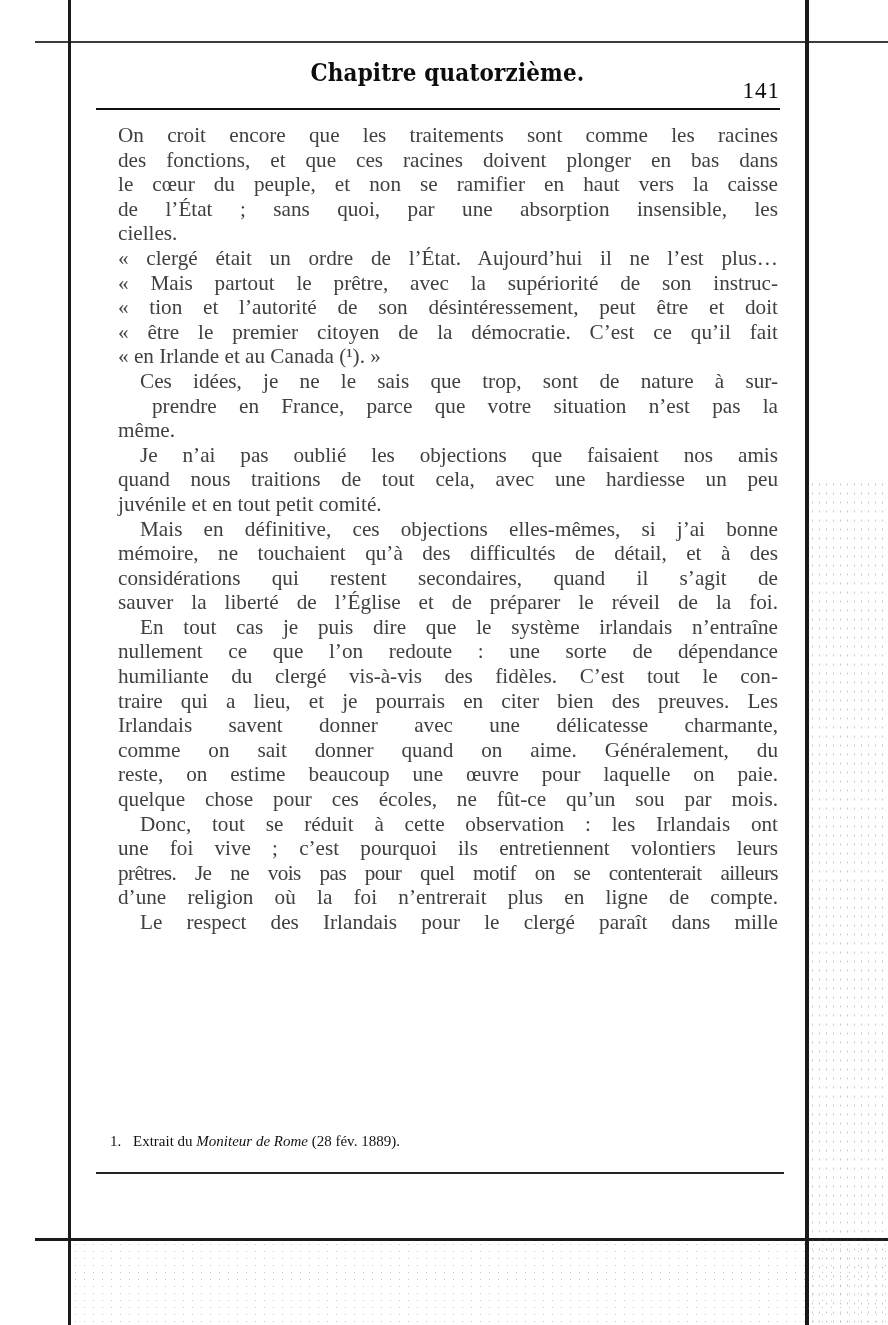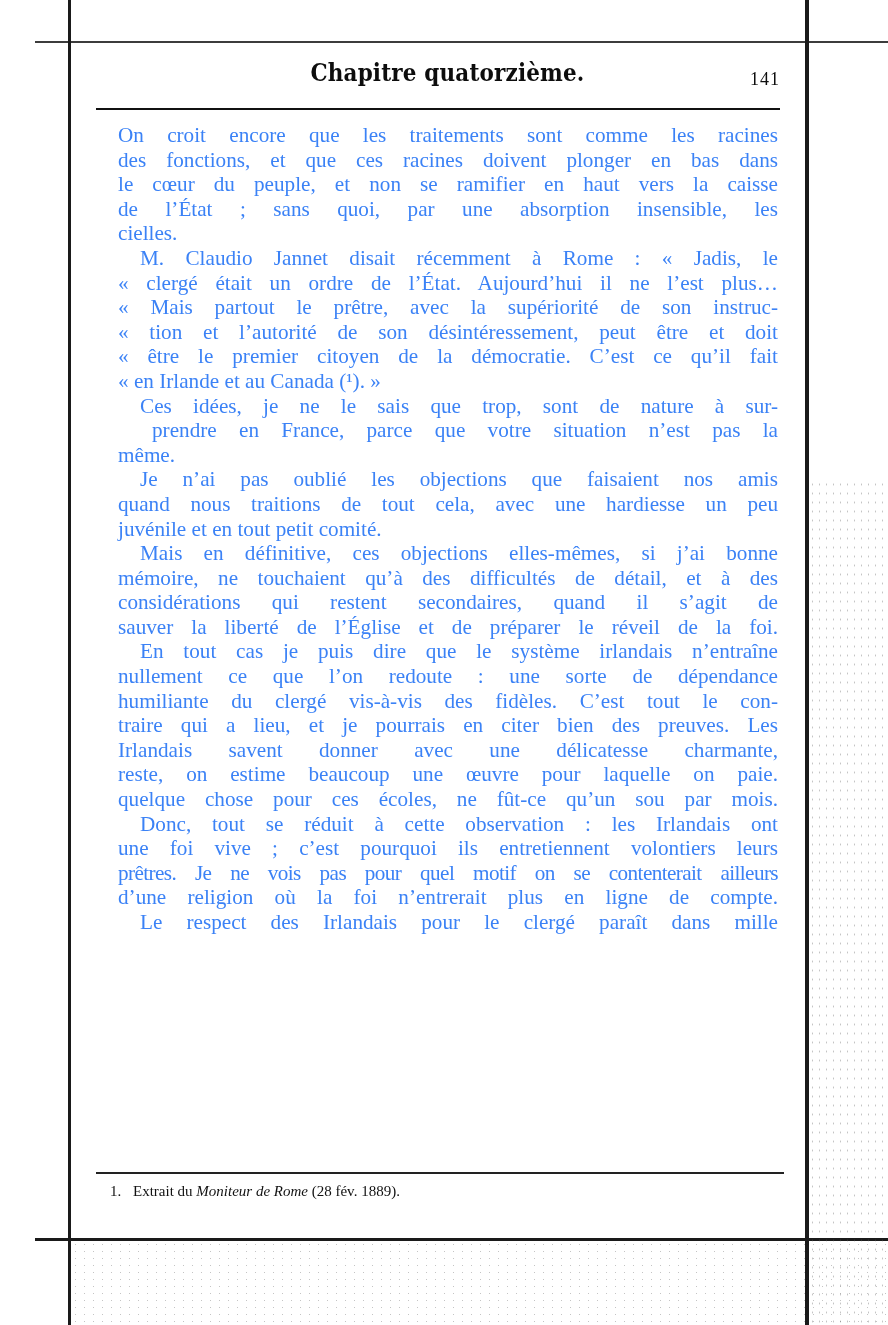--- a/index.html
+++ b/index.html
@@ -56,62 +56,62 @@
       font-family: "DejaVu Serif", serif;
       font-weight: bold;
       font-size: 25px;
       letter-spacing: 0.2px;
       transform: scaleX(0.86);
       color: #0d0d0d;
     }
     .page-number {
       position: absolute;
       right: 0px;
-      top: 11px;
+      top: 20px;
       font-family: "Liberation Serif", serif;
-      font-size: 18px;
+      font-size: 23px;
       letter-spacing: 1px;
       color: #0d0d0d;
     }
     .header-rule {
       position: absolute;
       left: 96px; top: 108px;
       width: 684px; height: 2px;
       background: #111;
     }
 
     
     .body-text {
       position: absolute;
       left: 118px;
       top: 123px;
       width: 660px;
       font-family: "Liberation Serif", serif;
       font-size: 21.2px;
       line-height: 24.6px;
-      color: #3b82f6;
+      color: #404040;
     }
     .line {
       display: block;
       white-space: nowrap;
       text-align: justify;
       text-align-last: justify;
     }
     .line.last { text-align-last: left; }
 
     
     .footnote-rule {
       position: absolute;
       left: 96px; top: 1172px;
       width: 688px; height: 2px;
       background: #222;
     }
     .footnote {
       position: absolute;
-      left: 110px; top: 1183px;
+      left: 110px; top: 1133px;
       font-family: "Liberation Serif", serif;
       font-size: 15px;
       color: #111;
     }
     .footnote .fn-num { margin-right: 8px; }
     .footnote em { font-style: italic; }
   </style>
 </head>
 <body>
 
@@ -127,41 +127,41 @@
   <div class="page-number">141</div>
 </div>
 <div class="header-rule"></div>
 
 <div class="body-text">
   <span class="line" style="display: block; white-space: normal; word-spacing: 0px;">On croit encore que les traitements sont comme les racines</span>
   <span class="line" style="display: block; white-space: normal; word-spacing: 0px;">des fonctions, et que ces racines doivent plonger en bas dans</span>
   <span class="line" style="display: block; white-space: normal; word-spacing: 0px;">le cœur du peuple, et non se ramifier en haut vers la caisse</span>
   <span class="line" style="display: block; white-space: normal; word-spacing: 0px;">de l’État ; sans quoi, par une absorption insensible, les</span>
   <span class="line last">cielles.</span>
-  <span class="line" style="padding-left: 22px; display: block; white-space: normal; word-spacing: 0px;">M. Claudio Jannet disait récemment à Rome : « Jadis, le</span>
   <span class="line" style="display: block; white-space: normal; word-spacing: 0px;">« clergé était un ordre de l’État. Aujourd’hui il ne l’est plus…</span>
   <span class="line" style="display: block; white-space: normal; word-spacing: 0px;">« Mais partout le prêtre, avec la supériorité de son instruc-</span>
   <span class="line" style="display: block; white-space: normal; word-spacing: 0px;">« tion et l’autorité de son désintéressement, peut être et doit</span>
   <span class="line" style="display: block; white-space: normal; word-spacing: 0px;">« être le premier citoyen de la démocratie. C’est ce qu’il fait</span>
   <span class="line last">« en Irlande et au Canada (¹). »</span>
   <span class="line" style="padding-left: 22px; display: block; white-space: normal; word-spacing: 0px;">Ces idées, je ne le sais que trop, sont de nature à sur-</span>
   <span class="line" style="display: block; white-space: normal; word-spacing: 0px; margin-left: 34px;">prendre en France, parce que votre situation n’est pas la</span>
   <span class="line last">même.</span>
   <span class="line" style="padding-left: 22px; display: block; white-space: normal; word-spacing: 0px;">Je n’ai pas oublié les objections que faisaient nos amis</span>
   <span class="line" style="display: block; white-space: normal; word-spacing: 0px;">quand nous traitions de tout cela, avec une hardiesse un peu</span>
   <span class="line last">juvénile et en tout petit comité.</span>
   <span class="line" style="padding-left: 22px; display: block; white-space: normal; word-spacing: 0px;">Mais en définitive, ces objections elles-mêmes, si j’ai bonne</span>
   <span class="line" style="display: block; white-space: normal; word-spacing: 0px;">mémoire, ne touchaient qu’à des difficultés de détail, et à des</span>
   <span class="line" style="display: block; white-space: normal; word-spacing: 0px;">considérations qui restent secondaires, quand il s’agit de</span>
   <span class="line" style="display: block; white-space: normal; word-spacing: 0px;">sauver la liberté de l’Église et de préparer le réveil de la foi.</span>
   <span class="line" style="padding-left: 22px; display: block; white-space: normal; word-spacing: 0px;">En tout cas je puis dire que le système irlandais n’entraîne</span>
   <span class="line" style="display: block; white-space: normal; word-spacing: 0px;">nullement ce que l’on redoute : une sorte de dépendance</span>
   <span class="line" style="display: block; white-space: normal; word-spacing: 0px;">humiliante du clergé vis-à-vis des fidèles. C’est tout le con-</span>
   <span class="line" style="display: block; white-space: normal; word-spacing: 0px;">traire qui a lieu, et je pourrais en citer bien des preuves. Les</span>
   <span class="line" style="display: block; white-space: normal; word-spacing: 0px;">Irlandais savent donner avec une délicatesse charmante,</span>
+  <span class="line" style="display: block; white-space: normal; word-spacing: 0px;">comme on sait donner quand on aime. Généralement, du</span>
   <span class="line" style="display: block; white-space: normal; word-spacing: 0px;">reste, on estime beaucoup une œuvre pour laquelle on paie.</span>
   <span class="line" style="display: block; white-space: normal; word-spacing: 0px;">quelque chose pour ces écoles, ne fût-ce qu’un sou par mois.</span>
   <span class="line" style="padding-left: 22px; display: block; white-space: normal; word-spacing: 0px;">Donc, tout se réduit à cette observation : les Irlandais ont</span>
   <span class="line" style="display: block; white-space: normal; word-spacing: 0px;">une foi vive ; c’est pourquoi ils entretiennent volontiers leurs</span>
   <span class="line" style="letter-spacing: -0.6px; display: block; white-space: normal; word-spacing: 0px;">prêtres. Je ne vois pas pour quel motif on se contenterait ailleurs</span>
   <span class="line" style="display: block; white-space: normal; word-spacing: 0px;">d’une religion où la foi n’entrerait plus en ligne de compte.</span>
   <span class="line" style="padding-left: 22px; display: block; white-space: normal; word-spacing: 0px;">Le respect des Irlandais pour le clergé paraît dans mille</span>
 </div>
 
 <div class="footnote-rule"></div>

